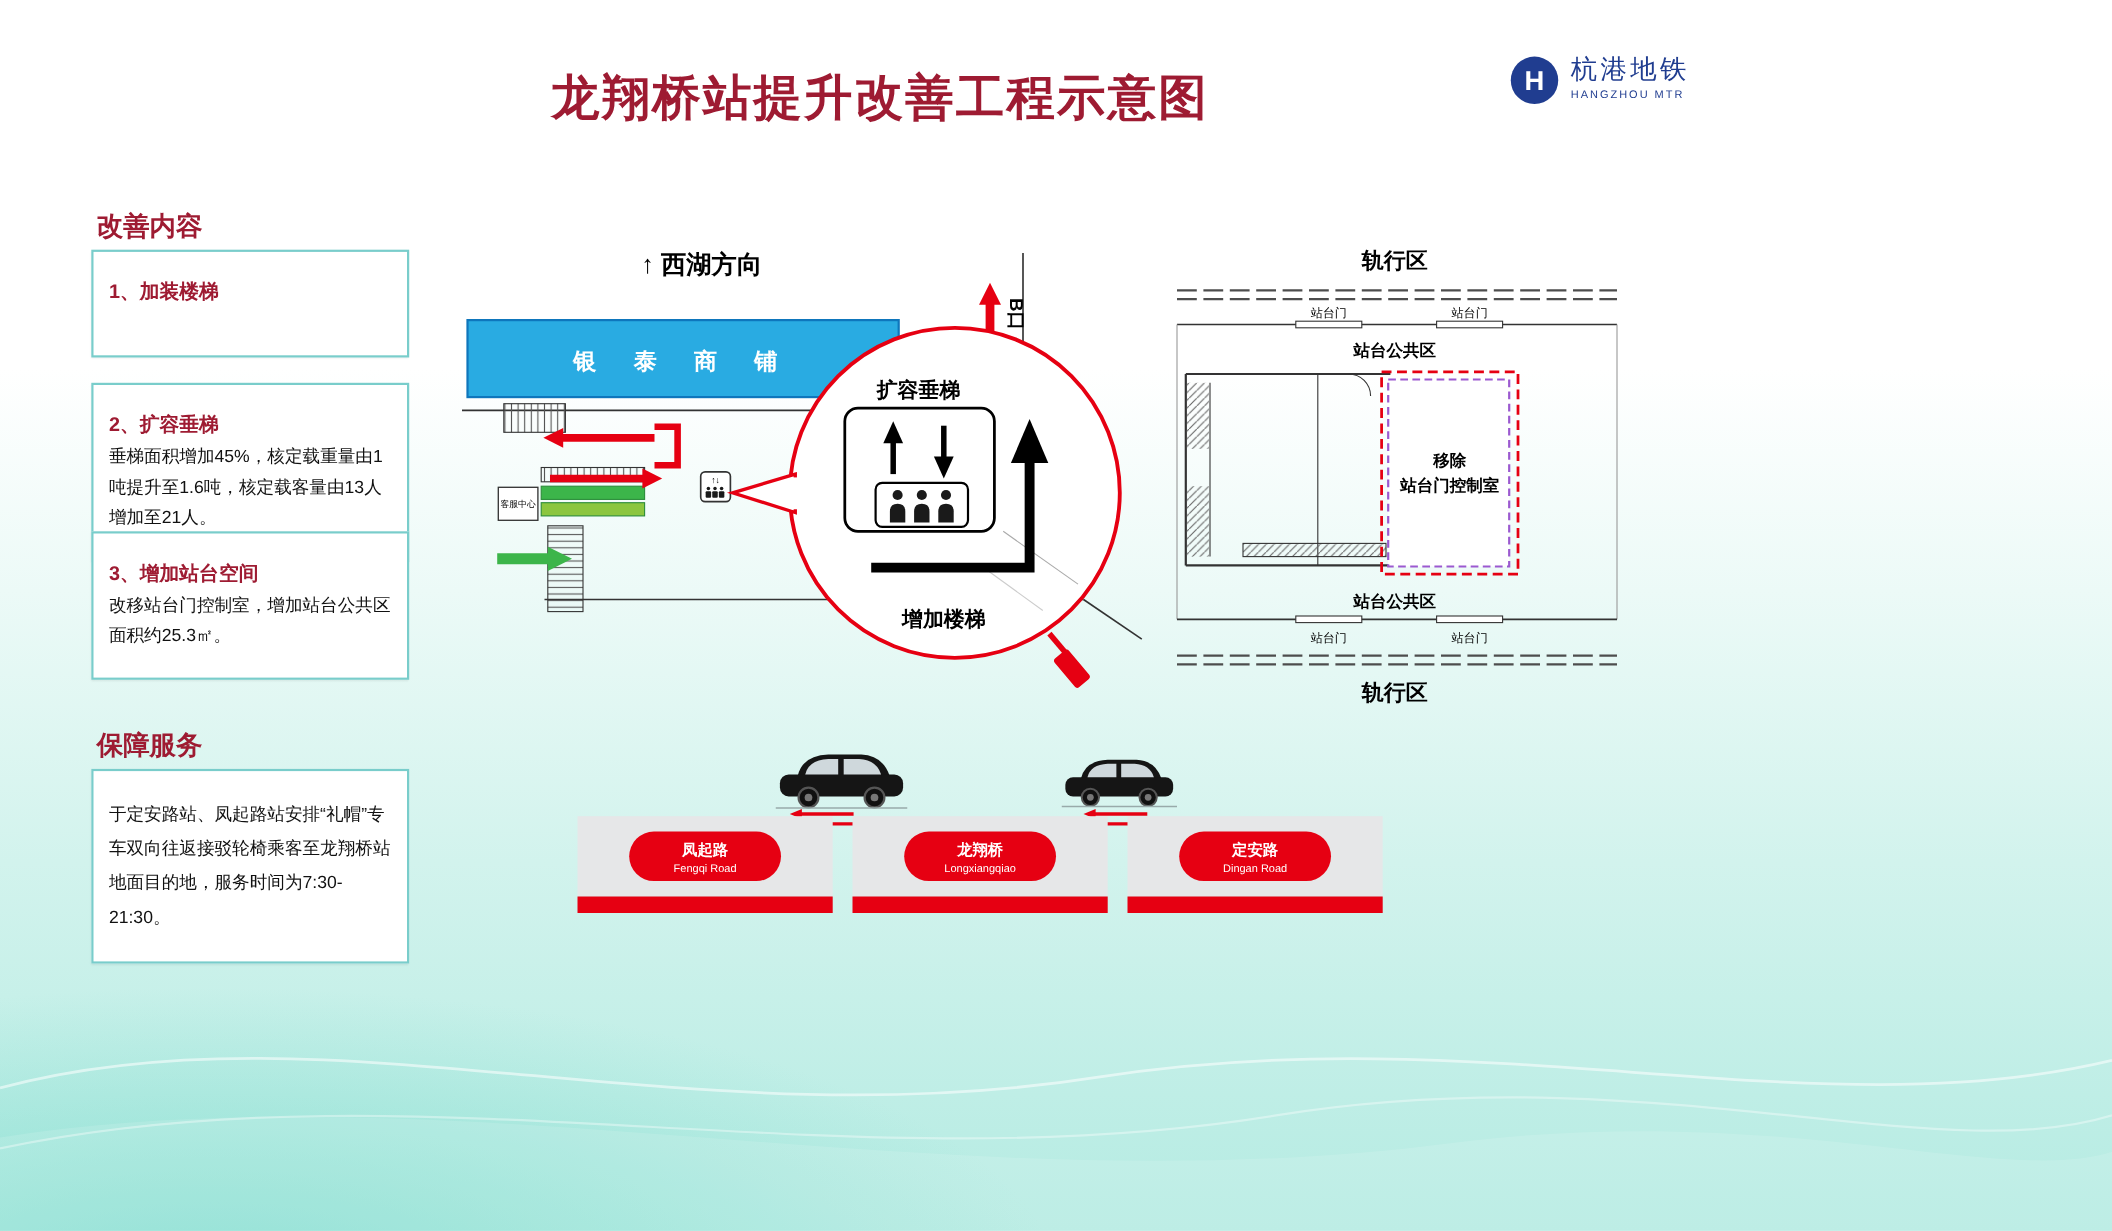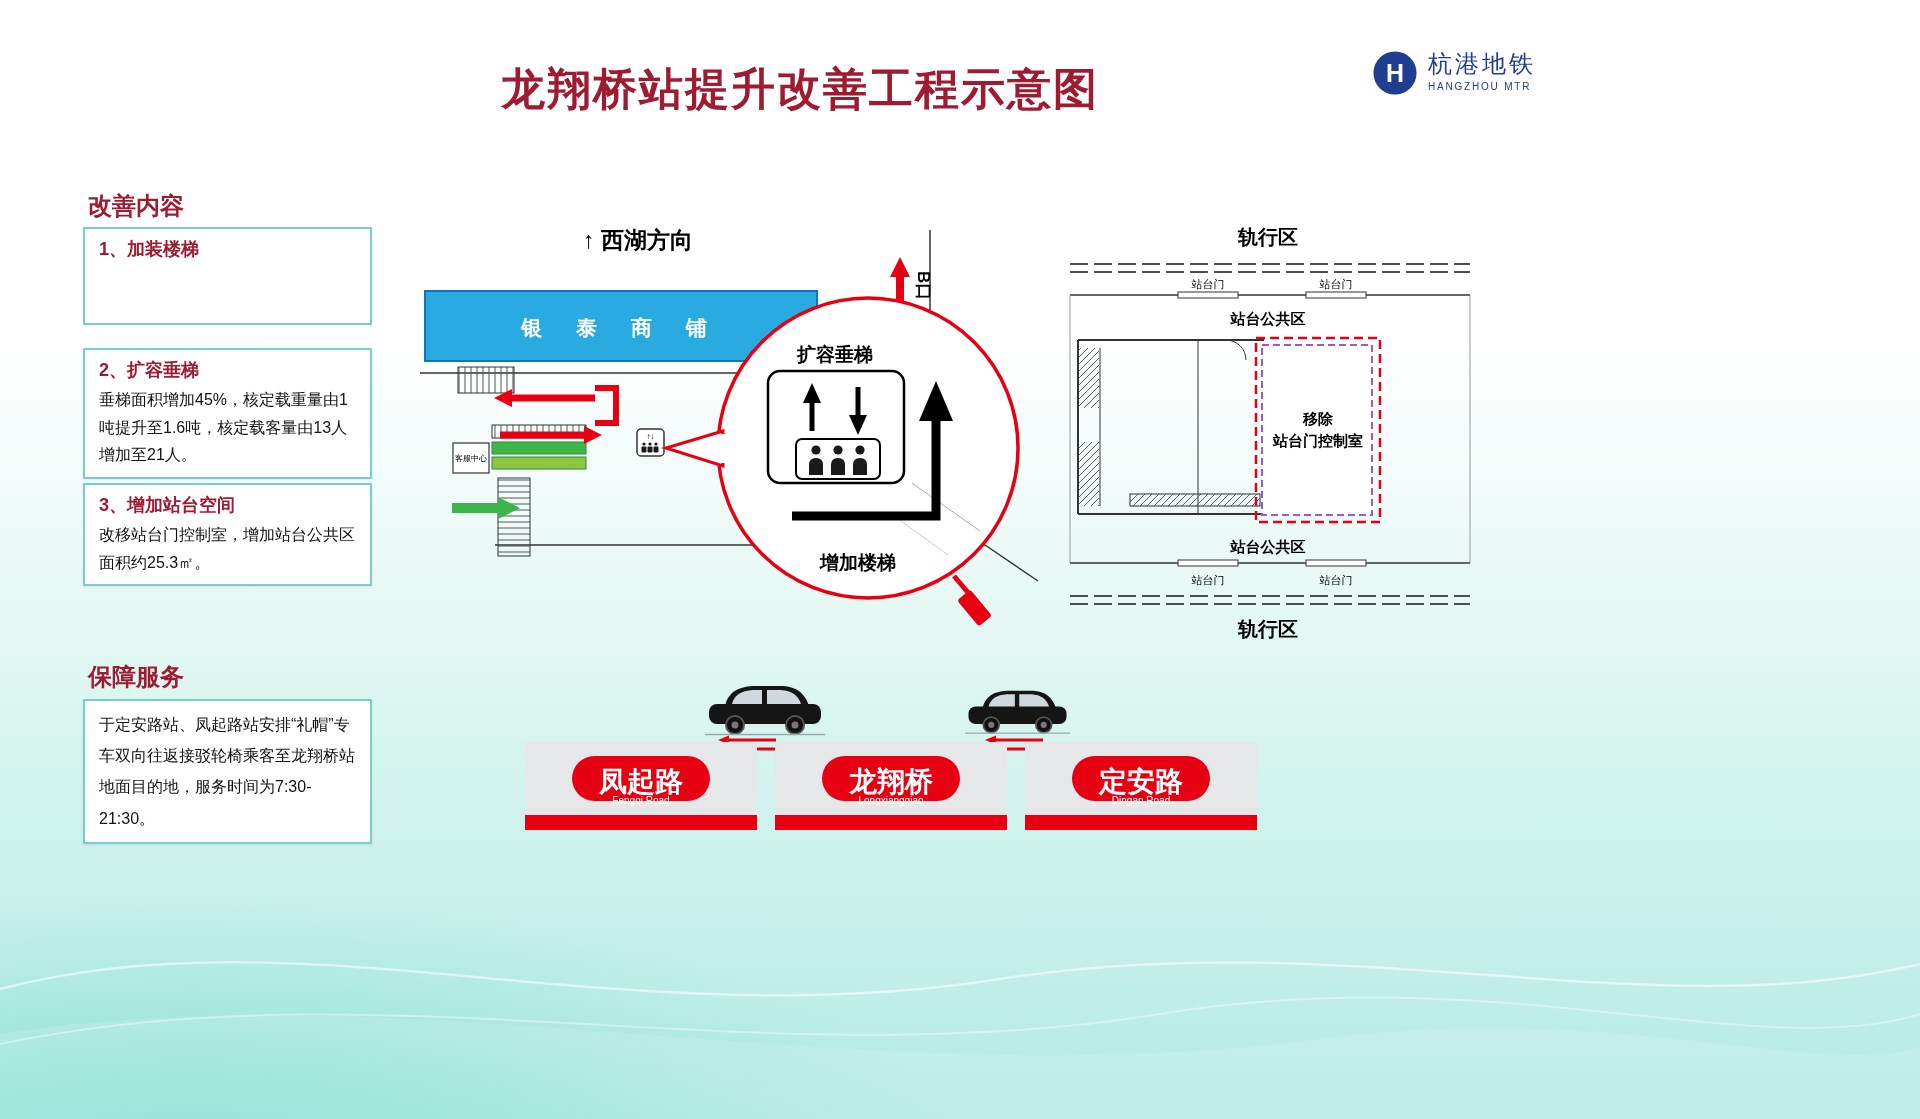--- a/index.html
+++ b/index.html
@@ -16,21 +16,21 @@
 
   .logo{position:absolute;top:50px;left:1372px;display:flex;align-items:flex-start;gap:10px}
   .logo-mark{width:46px;height:46px}
   .logo-cn{font-size:24px;font-weight:normal;color:#203D90;letter-spacing:3px;line-height:28px}
   .logo-en{font-size:10px;color:#203D90;letter-spacing:1.8px;margin-top:3px}
 
   .section-heading{position:absolute;left:88px;font-size:24px;font-weight:bold;color:#9E1B32}
   .imp-heading{top:190px}
   .svc-heading{top:661px}
   .info-box{position:absolute;left:83px;width:289px;background:#fff;border:2px solid #79CDCB;
-            padding:8px 14px;box-shadow:0 1px 2px rgba(0,0,0,.08)}
+            padding:24px 14px;box-shadow:0 1px 2px rgba(0,0,0,.08)}
   .box1{top:227px;min-height:98px}
   .box2{top:348px;min-height:118px}
   .box3{top:483px;min-height:93px}
   .svc-box{top:699px;min-height:122px;display:flex;align-items:flex-end}
   .box-title{font-size:18px;font-weight:bold;color:#9E1B32;margin-bottom:4px}
   .box-body{font-size:16px;line-height:1.72;color:#111}
   .svc-box .box-body{line-height:1.95}
 
   .concourse{position:absolute;left:420px;top:225px;width:640px;height:420px}
   .direction{position:absolute;left:163px;top:0;font-size:23px;font-weight:bold;color:#000;z-index:2}
@@ -38,21 +38,21 @@
   .platform-wrap{position:absolute;left:1060px;top:222px;width:420px;height:425px}
 
   .taxi{position:absolute}
   .taxi-arrows{position:absolute}
 
   .station-sign{position:absolute;top:742px;width:232px;height:88px}
   .sign-panel{position:absolute;left:0;top:0;width:100%;height:73px;background:#E6E7E8}
   .sign-bar{position:absolute;left:0;bottom:0;width:100%;height:15px;background:#E60012}
   .pill{position:absolute;top:14px;left:50%;transform:translateX(-50%);width:138px;height:45px;
         background:#E60012;border-radius:23px;color:#fff;text-align:center;z-index:1}
-  .pill-cn{font-size:28px;font-weight:bold;line-height:26px;margin-top:13px}
+  .pill-cn{font-size:14px;font-weight:bold;line-height:26px;margin-top:3px}
   .pill-en{font-size:10px;line-height:11px}
 
   svg text{font-family:"Liberation Sans","DejaVu Sans",sans-serif}
 </style>
 </head>
 <body>
 
 <div class="page">
 
   <svg class="bg-waves" viewBox="0 0 1920 340">

